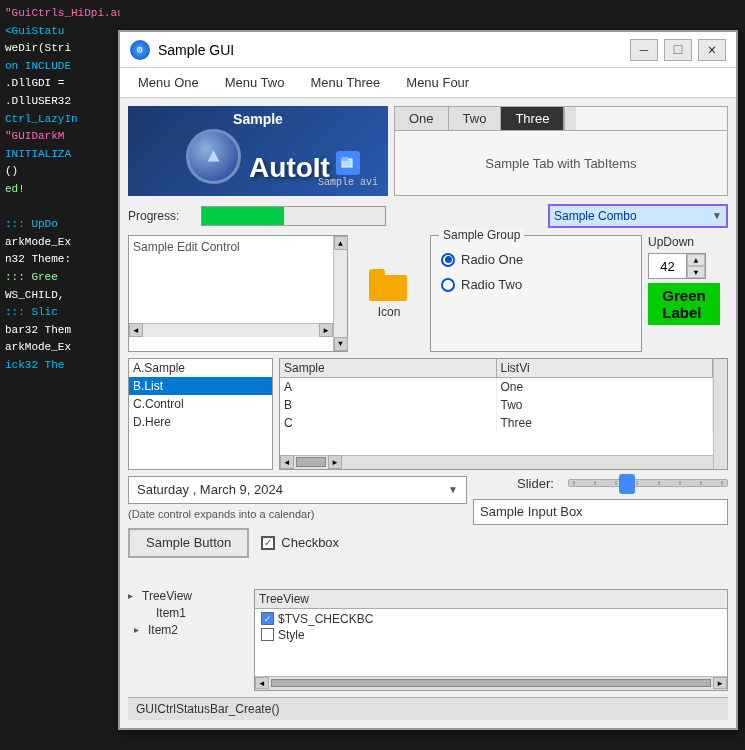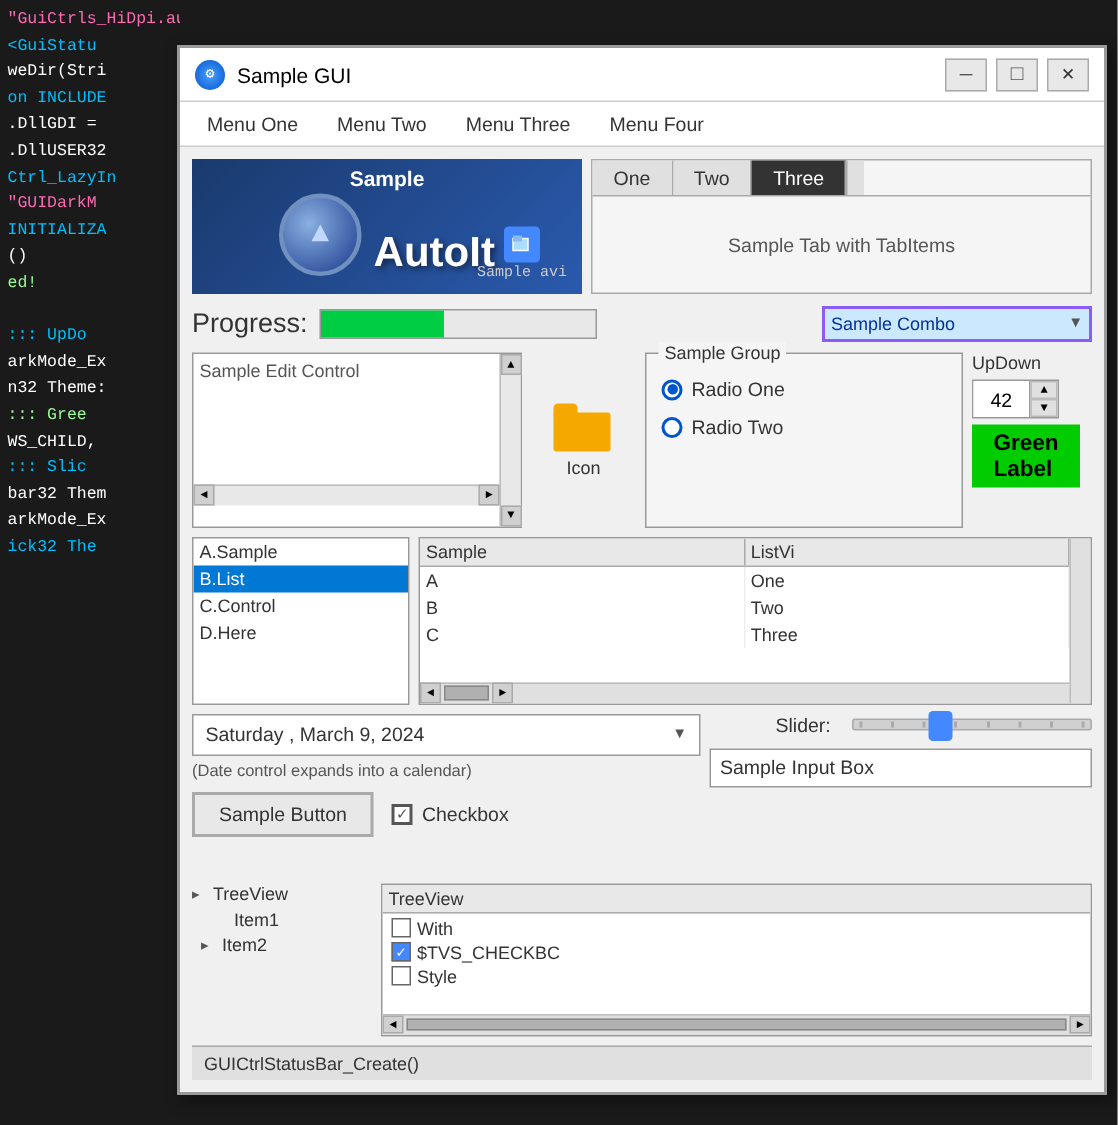--- a/index.html
+++ b/index.html
@@ -247,21 +247,21 @@
 
     
     .progress-row {
       display: flex;
       align-items: center;
       height: 28px;
       gap: 8px;
     }
     .progress-label {
       font-family: Arial, sans-serif;
-      font-size: 18px;
+      font-size: 12px;
       color: #333;
       min-width: 65px;
     }
     .progress-bar-bg {
       width: 185px;
       height: 20px;
       background: #e8e8e8;
       border: 1px solid #999;
     }
     .progress-bar-fill {
@@ -1063,24 +1063,20 @@
         <div class="tree-item" style="padding-left:6px;">
           <span class="tree-arrow">▸</span>
           <span>Item2</span>
         </div>
       </div>
 
       <div class="treeview-right">
         <div class="tv-header">TreeView</div>
         <div class="tv-items">
           <div class="tv-item">
-            <div class="tv-checkbox"></div>
-            <span>With</span>
-          </div>
-          <div class="tv-item">
             <div class="tv-checkbox checked">✓</div>
             <span>$TVS_CHECKBC</span>
           </div>
           <div class="tv-item">
             <div class="tv-checkbox"></div>
             <span>Style</span>
           </div>
         </div>
         <div class="tv-hscroll">
           <div class="hscroll-arrow">◄</div>

